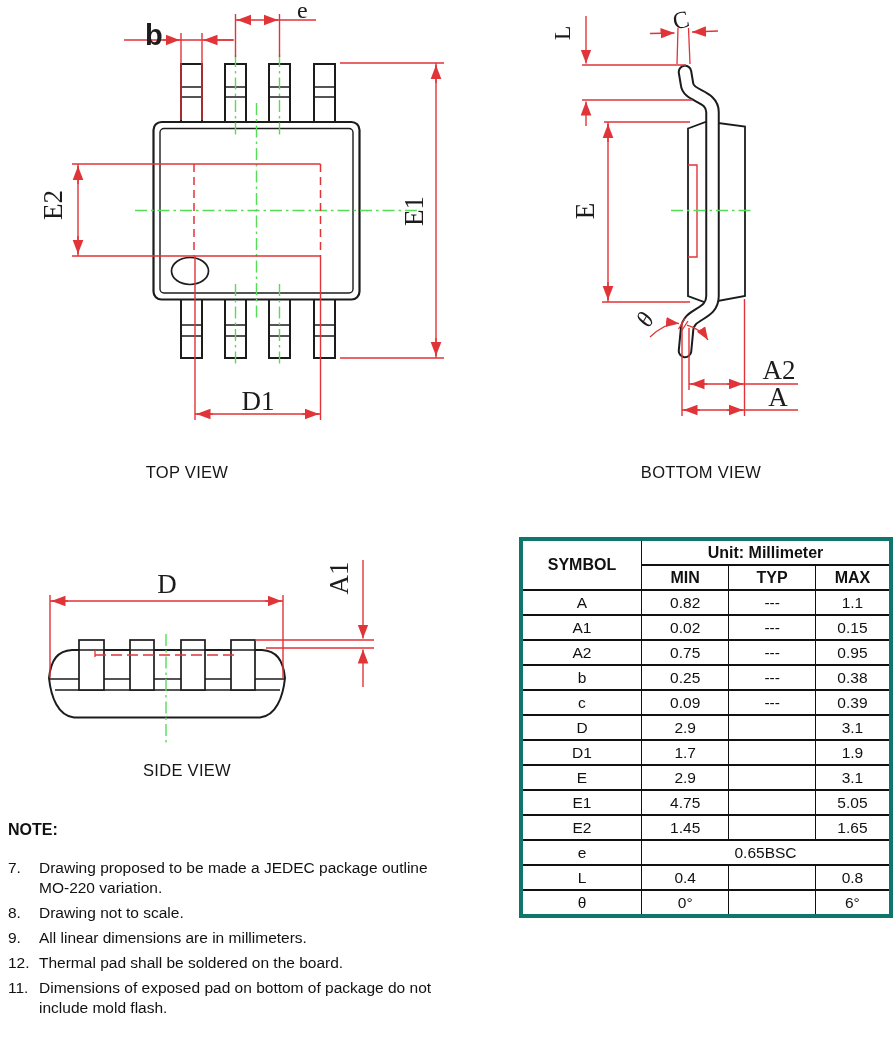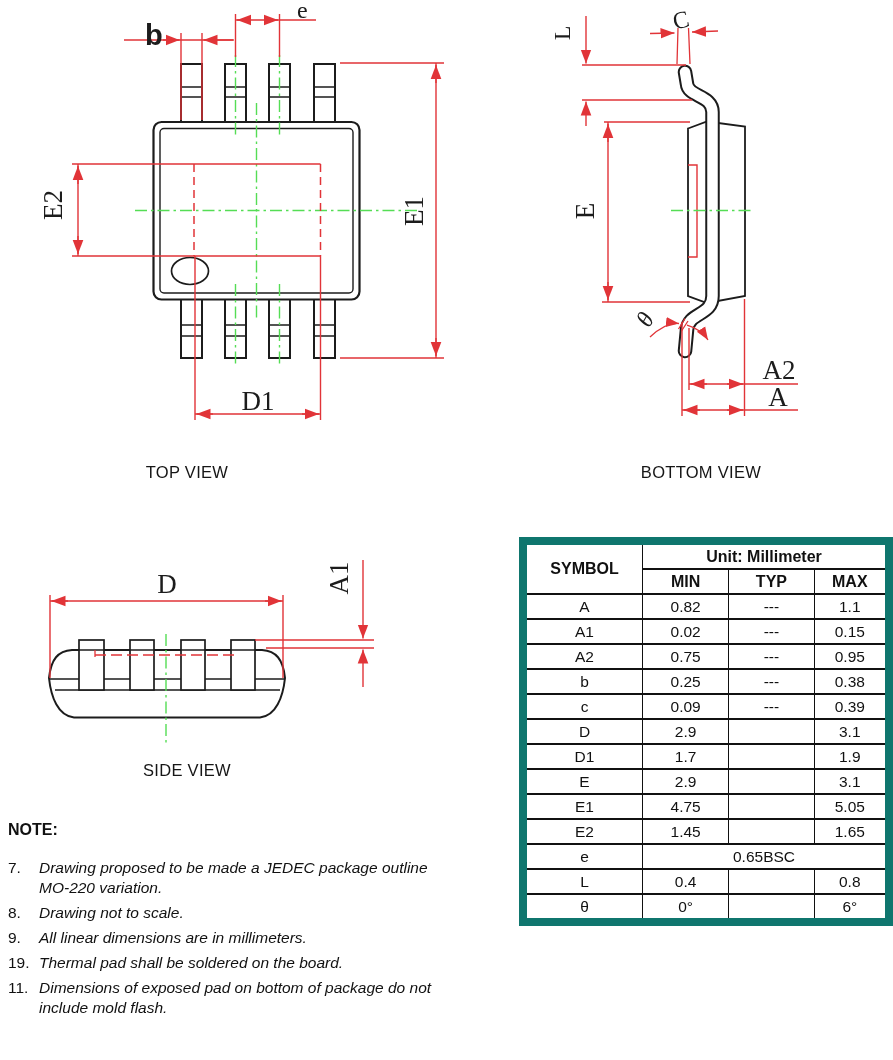--- a/index.html
+++ b/index.html
@@ -19,35 +19,35 @@
   .g  {stroke:var(--green);fill:none;stroke-width:1.4;stroke-dasharray:12 4 2.5 4;}
   .arrowhead{fill:var(--red);}
 
   .lbl-serif{font-family:"Liberation Serif",serif;font-size:27px;fill:var(--ink);}
   .lbl-serif-sm{font-family:"Liberation Serif",serif;font-size:24px;fill:var(--ink);}
   .lbl-sans{font-family:"Liberation Sans",sans-serif;font-weight:700;font-size:29px;fill:var(--ink);}
   .caption{font-family:"Liberation Sans",sans-serif;font-size:16.5px;fill:#161616;letter-spacing:.3px;}
 
   
   #dim-table{position:absolute;left:519px;top:537px;border-collapse:collapse;table-layout:fixed;
-             font-size:15.5px;color:#111;border:8px solid #0f766e;}
+             font-size:15.5px;color:#111;border:4px solid #0f766e;}
   #dim-table col.c-sym{width:121px;} #dim-table col.c-min{width:88px;}
   #dim-table col.c-typ{width:87px;}  #dim-table col.c-max{width:76px;}
   #dim-table th,#dim-table td{border-left:1px solid #111;border-right:1px solid #111;
              border-top:2px solid #111;border-bottom:2px solid #111;
              text-align:center;padding:0;height:23px;font-weight:400;}
   #dim-table th{font-weight:700;font-size:16px;}
   #dim-table .hdr-unit{height:24px;} #dim-table .hdr-cols th{height:23px;}
 
   
   #notes{position:absolute;left:8px;top:820px;width:480px;font-size:15.5px;line-height:20px;color:#111;}
   #notes .note-title{font-weight:700;font-size:16px;margin-bottom:18px;}
   .note-item{display:flex;margin-bottom:5px;}
   .note-num{width:31px;flex:none;}
-  .note-text{width:402px;font-style:italic;}
+  .note-text{width:402px;}
 </style>
 </head>
 <body>
 
 <div id="page">
 
 <svg id="drawing" width="893" height="1060" viewBox="0 0 893 1060">
   <defs>
     <marker id="arr" viewBox="0 0 10 10" refX="10" refY="5" markerWidth="10" markerHeight="10" orient="auto-start-reverse">
       <path d="M0,1.2 L10,5 L0,8.8 Z" class="arrowhead"></path>
@@ -328,21 +328,21 @@
         </div>
         <div class="note-item">
           <div class="note-num">8.</div>
           <div class="note-text">Drawing not to scale.</div>
         </div>
         <div class="note-item">
           <div class="note-num">9.</div>
           <div class="note-text">All linear dimensions are in millimeters.</div>
         </div>
         <div class="note-item">
-          <div class="note-num">19.</div>
+          <div class="note-num">12.</div>
           <div class="note-text">Thermal pad shall be soldered on the board.</div>
         </div>
         <div class="note-item">
           <div class="note-num">11.</div>
           <div class="note-text">Dimensions of exposed pad on bottom of package do not include mold flash.</div>
         </div>
       </div>
 </div>
 
 </div>

